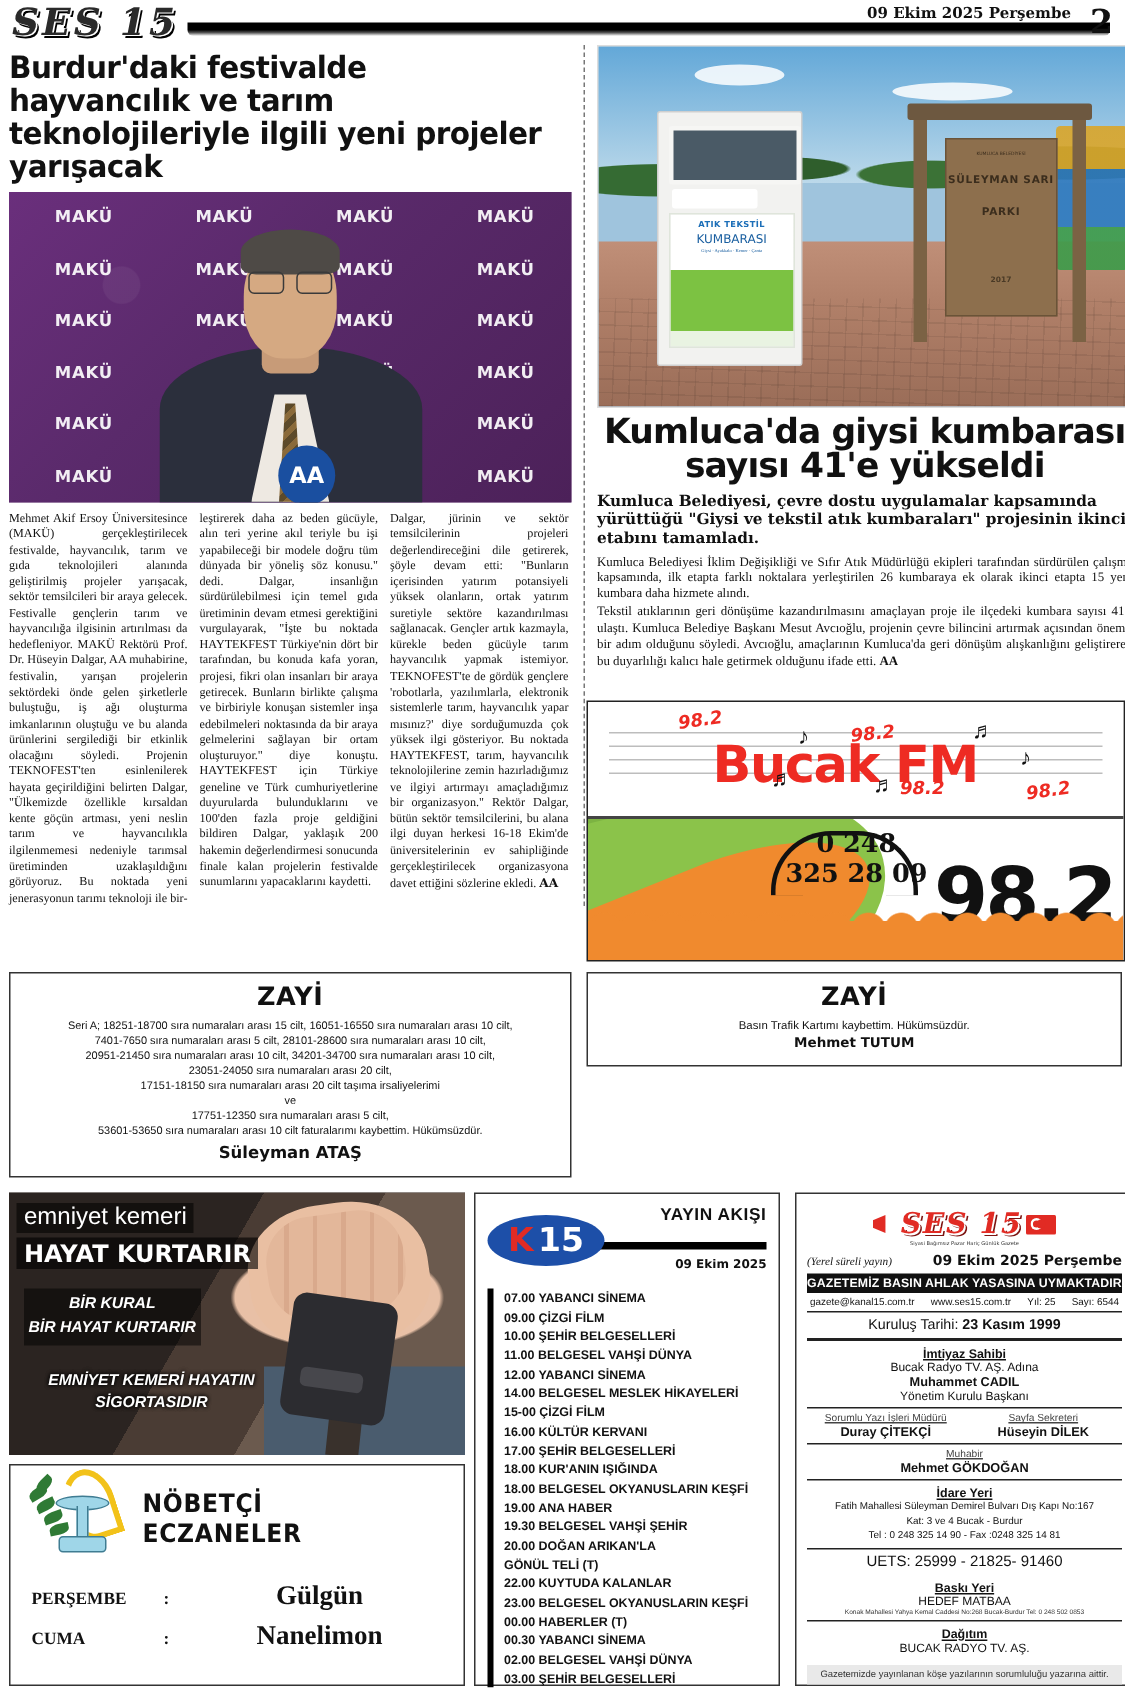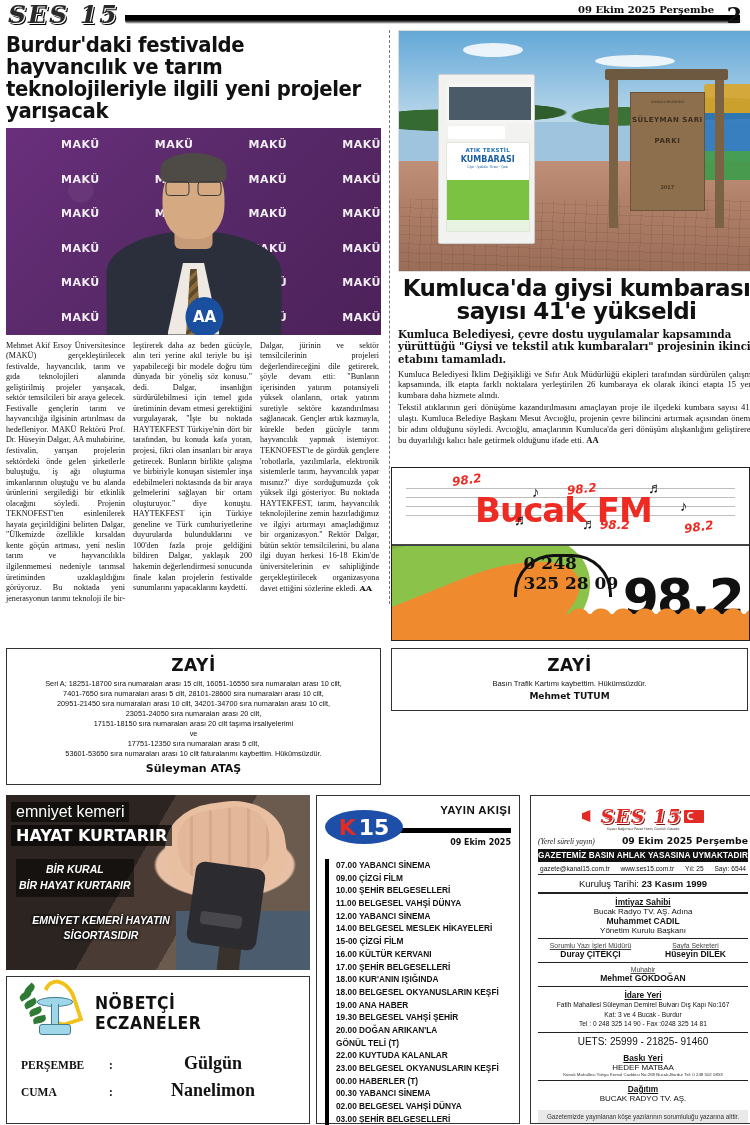--- a/index.html
+++ b/index.html
@@ -39,21 +39,21 @@
   .col-right{width:357px;border-left:1px dashed #777;padding-left:8px;}
 
   
   .photo1{width:375px;height:207px;position:relative;overflow:hidden;background:#5b2b6b;}
   .maku-bg{position:absolute;inset:0;
      background:
        radial-gradient(circle at 20% 30%, rgba(255,255,255,.05) 0 12px, transparent 13px),
        radial-gradient(circle at 70% 70%, rgba(255,255,255,.05) 0 12px, transparent 13px),
        linear-gradient(135deg,#6a2f7c 0%,#5a2a6b 40%,#4c2159 100%);}
   .maku-grid{position:absolute;inset:0;display:grid;grid-template-columns:repeat(4,1fr);grid-template-rows:repeat(6,1fr);}
-  .maku-cell{display:flex;align-items:center;justify-content:flex-end;padding-left:6px;}
+  .maku-cell{display:flex;align-items:center;justify-content:center;padding-left:6px;}
   .maku-word{color:rgba(255,255,255,.92);font-family:"DejaVu Sans",sans-serif;font-weight:bold;font-size:11px;letter-spacing:.5px;}
   .person{position:absolute;left:50%;transform:translateX(-50%);bottom:0;width:175px;height:170px;}
   .suit{position:absolute;bottom:0;left:0;width:175px;height:104px;background:#2b2f3c;
     border-radius:50% 50% 0 0 / 40% 40% 0 0;}
   .shirt{position:absolute;bottom:0;left:50%;transform:translateX(-50%);width:52px;height:72px;background:#eee9e2;
     clip-path:polygon(30% 0,70% 0,100% 100%,0 100%);}
   .tie{position:absolute;bottom:0;left:50%;transform:translateX(-50%);width:15px;height:66px;
     background:repeating-linear-gradient(135deg,#8a6a3a 0 4px,#5c4a2a 4px 8px);
     clip-path:polygon(28% 0,72% 0,100% 100%,0 100%);}
   .neck{position:absolute;bottom:86px;left:50%;transform:translateX(-50%);width:38px;height:26px;background:#c79b78;border-radius:6px;}
@@ -85,21 +85,21 @@
   .ground{position:absolute;left:0;right:0;bottom:0;height:46%;
     background:linear-gradient(to bottom,#c08f78 0%,#b07f68 40%,#9a6d58 100%);}
   .pavers{position:absolute;left:0;right:0;bottom:0;height:30%;opacity:.45;
     background:repeating-linear-gradient(92deg,rgba(0,0,0,.16) 0 1px,transparent 1px 11px),
                repeating-linear-gradient(2deg,rgba(0,0,0,.16) 0 1px,transparent 1px 9px);}
   .bin{position:absolute;left:11%;top:18%;width:95px;height:70%;background:#f2f2f0;border:1px solid #cfcfcf;border-radius:2px;}
   .bin-slot{position:absolute;left:7%;top:5%;width:86%;height:20%;background:#4a5a66;border:3px solid #f6f6f4;border-radius:2px;}
   .bin-green{position:absolute;left:7%;top:40%;width:86%;height:52%;
     background:linear-gradient(to bottom,#ffffff 0 42%,#7cc242 42% 88%,#e9f3e2 88% 100%);border:1px solid #dfe5db;}
   .bin-t1{position:absolute;top:4%;left:0;right:0;text-align:center;color:#1d6fb8;font-family:"DejaVu Sans",sans-serif;font-weight:bold;font-size:5.5px;letter-spacing:.3px;}
-  .bin-t2{position:absolute;top:13%;left:0;right:0;text-align:center;color:#1a5fa0;font-family:"DejaVu Sans",sans-serif;font-weight:bold;font-size:8px;}
+  .bin-t2{position:absolute;top:13%;left:0;right:0;text-align:center;color:#1a5fa0;font-family:"DejaVu Sans",sans-serif;font-weight:normal;font-size:8px;}
   .bin-t3{position:absolute;top:25%;left:0;right:0;text-align:center;color:#1a5fa0;font-size:3px;}
   .bin-logo{position:absolute;top:30%;left:9%;width:60%;height:8%;background:#ffffff;border-radius:2px;}
   .sign{position:absolute;right:9%;top:16%;width:115px;height:66%;}
   .sign-post{position:absolute;left:0;top:6%;width:9px;height:94%;background:#7b6244;}
   .sign-post2{position:absolute;right:0;top:6%;width:9px;height:94%;background:#7b6244;}
   .sign-top{position:absolute;left:-4px;right:-4px;top:0;height:11px;background:#6d5840;border-radius:2px;}
   .sign-board{position:absolute;left:18%;top:14%;width:64%;height:74%;background:#8d6f4d;border:1px solid #6a5338;}
   .sign-tx1{position:absolute;top:6%;left:0;right:0;text-align:center;color:#3b2d1d;font-family:"DejaVu Sans",sans-serif;font-size:3px;}
   .sign-tx2{position:absolute;top:20%;left:0;right:0;text-align:center;color:#3b2d1d;font-family:"DejaVu Sans",sans-serif;font-weight:bold;font-size:7px;letter-spacing:.5px;}
   .sign-tx3{position:absolute;top:38%;left:0;right:0;text-align:center;color:#3b2d1d;font-family:"DejaVu Sans",sans-serif;font-weight:bold;font-size:7px;letter-spacing:.5px;}
@@ -125,21 +125,21 @@
   .fm-bottom{position:relative;height:94px;border-top:2px solid #444;overflow:hidden;
     background:linear-gradient(105deg,#7cb342 0 18%,#ffffff 18% 100%);}
   .swoosh1{position:absolute;left:-6%;top:-18%;width:62%;height:150%;background:#8bc34a;
     border-radius:0 70% 60% 0/0 60% 60% 0;transform:rotate(-14deg);}
   .swoosh2{position:absolute;left:2%;top:26%;width:52%;height:90%;background:#f08a2e;
     border-radius:0 70% 60% 0/0 60% 60% 0;transform:rotate(-22deg);}
   .scallop-row{position:absolute;left:0;right:0;bottom:0;height:26px;background:#f08a2e;}
   .scallop-bumps{position:absolute;left:0;right:0;bottom:20px;height:14px;
     background:radial-gradient(circle at 11px 14px,#f08a2e 0 11px,transparent 12px) repeat-x;
     background-size:22px 14px;}
-  .fm-phone{position:absolute;left:48%;top:8px;transform:translateX(-42%);
+  .fm-phone{position:absolute;left:48%;top:8px;transform:translateX(-42%);text-align:center;
     font-family:"DejaVu Serif",serif;font-weight:bold;font-size:17px;line-height:1.16;color:#111;}
   .fm-big{position:absolute;right:6px;bottom:16px;font-family:"DejaVu Sans",sans-serif;font-weight:bold;
     font-size:52px;color:#111;letter-spacing:-2px;line-height:1;}
   .headphone{position:absolute;border:3px solid #111;border-bottom:none;border-radius:40px 40px 0 0;}
 
   
   .zayi-left{margin-top:7px;width:375px;border:1px solid #333;padding:6px 8px 9px 8px;box-sizing:border-box;}
   .zayi-right{margin-top:7px;width:357px;border:1px solid #333;padding:6px 8px 9px 8px;box-sizing:border-box;}
   .zayi-title{text-align:center;font-family:"DejaVu Sans",sans-serif;font-weight:bold;font-size:17px;letter-spacing:.5px;margin-bottom:4px;}
   .zayi-body{text-align:center;font-family:"Liberation Sans",sans-serif;font-size:7.3px;line-height:1.38;}

